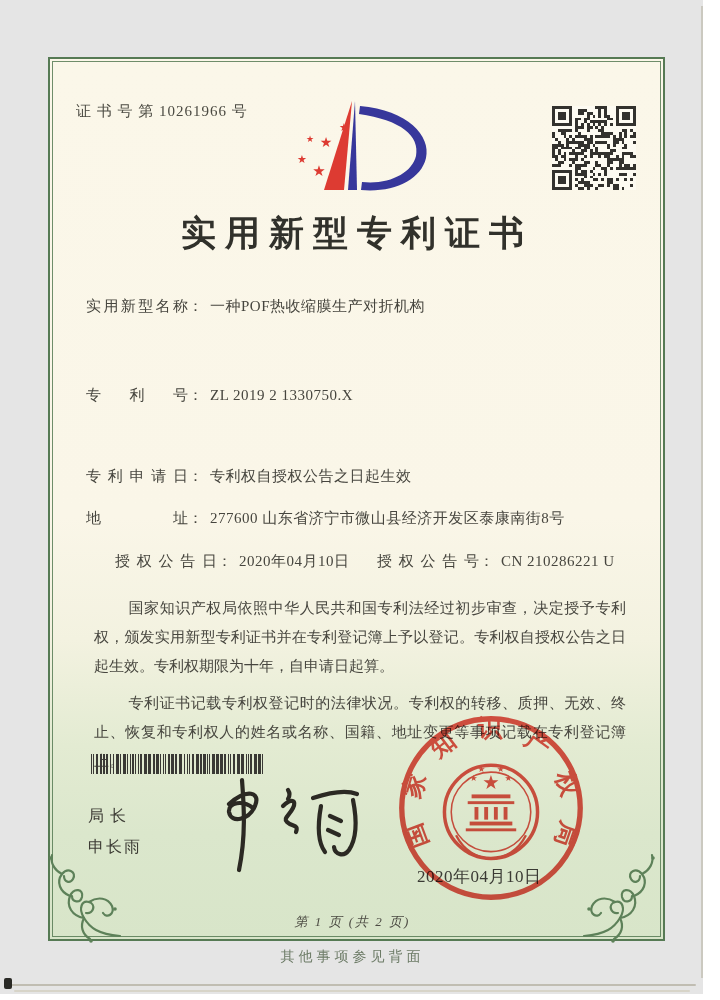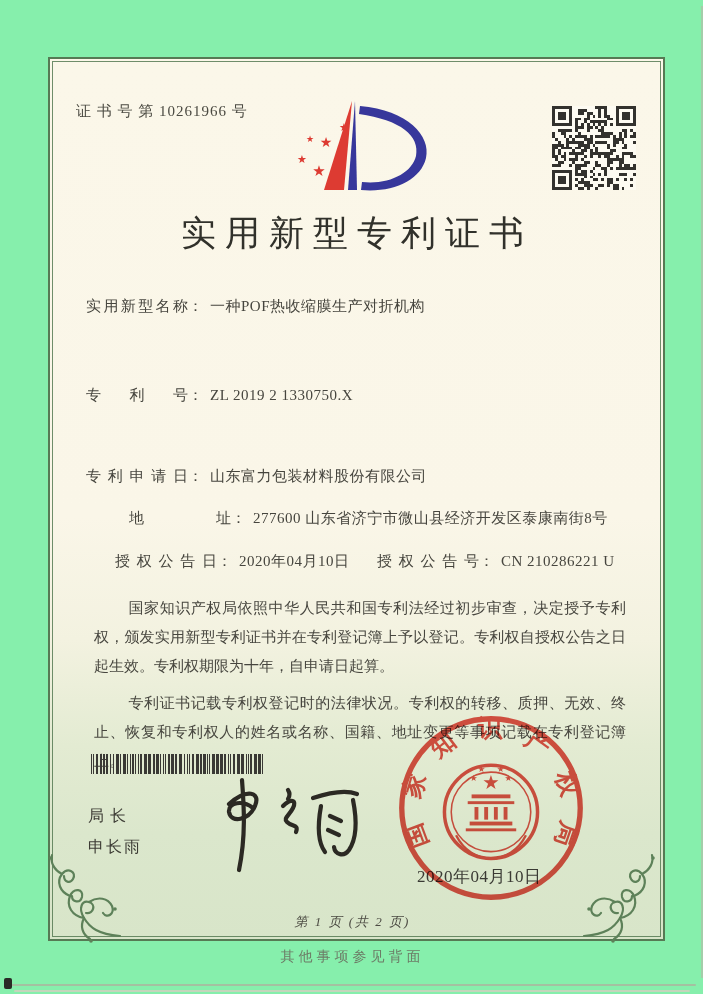--- a/index.html
+++ b/index.html
@@ -9,21 +9,21 @@
     --seal-red:#e2453a;
   }
   html,body{margin:0;padding:0;}
   body{
     width:720px;height:1000px;overflow:hidden;background:#ffffff;
     font-family:"Liberation Serif","DejaVu Serif",serif;color:var(--ink);
     position:relative;
   }
   .paper{
     position:absolute;left:0;top:0;width:703px;height:994px;
-    background:#86efac;
+    background:#e5e5e5;
   }
   .scan-edge-r{position:absolute;left:701px;top:6px;width:2px;height:972px;background:#b9b5a6;opacity:.6;}
   .scan-edge-b1{position:absolute;left:8px;top:984px;width:688px;height:2px;background:#b0ac9d;opacity:.7;border-radius:2px;}
   .scan-edge-b2{position:absolute;left:14px;top:990px;width:676px;height:2px;background:#d3cfc0;opacity:.8;border-radius:2px;}
   .scan-dot{position:absolute;left:4px;top:978px;width:8px;height:11px;background:#2a2a26;border-radius:2px;}
 
   .frame{
     position:absolute;left:48px;top:57px;width:613px;height:880px;
     border:2px solid var(--green);
     background:linear-gradient(180deg,#fbf7e9 0%,#faf6e8 52%,#f3f2e0 66%,#e3ebd2 78%,#dbe7cc 88%,#d8e5c9 100%);
@@ -37,28 +37,28 @@
   .corner-ornament.br{left:580px;top:852px;}
 
   .cert-no{
     position:absolute;left:76px;top:102px;font-size:15px;letter-spacing:1px;color:#4b4a42;
   }
   .logo{position:absolute;left:266px;top:95px;width:186px;height:104px;}
   .qr{position:absolute;left:552px;top:106px;width:84px;height:84px;}
 
   .doc-title{
     position:absolute;left:50px;top:210px;width:605px;text-align:center;
-    font-size:35px;font-weight:400;letter-spacing:9px;color:#31312b;text-indent:9px;
+    font-size:35px;font-weight:700;letter-spacing:9px;color:#31312b;text-indent:9px;
   }
   .frow{position:absolute;left:86px;width:560px;font-size:15px;color:#46453e;white-space:nowrap;}
   .flabel{display:inline-block;width:102px;text-align:justify;text-align-last:justify;vertical-align:top;}
   .fcolon{display:inline-block;}
   .fvalue{display:inline-block;margin-left:7px;letter-spacing:.5px;}
   .r1{top:297px;} .r2{top:347px;} .r3{top:386px;} .r4{top:425px;}
-  .r5{top:467px;} .r6{top:509px;margin-left:43px;} .r7{top:552px;margin-left:29px;}
+  .r5{top:467px;} .r6{top:509px;} .r7{top:552px;margin-left:29px;}
   .cell2{position:absolute;left:262px;top:0;}
 
   .body-text{
     position:absolute;left:86px;top:586px;width:548px;
     font-size:15px;line-height:29px;text-align:justify;color:#47463f;
   }
   .body-text p{margin:8px;text-indent:2.3em;}
 
   .barcode{position:absolute;left:90px;top:753px;width:178px;height:22px;}
 
@@ -435,21 +435,21 @@
 
   <div class="doc-title">实用新型专利证书</div>
 
   <div class="frow r1">
     <span class="flabel">实用新型名称</span><span class="fcolon">：</span><span class="fvalue">一种POF热收缩膜生产对折机构</span>
   </div>
   <div class="frow r3">
     <span class="flabel">专利号</span><span class="fcolon">：</span><span class="fvalue">ZL 2019 2 1330750.X</span>
   </div>
   <div class="frow r5">
-    <span class="flabel">专利申请日</span><span class="fcolon">：</span><span class="fvalue">山东富力包装材料股份有限公司</span>
+    <span class="flabel">专利申请日</span><span class="fcolon">：</span><span class="fvalue">专利权自授权公告之日起生效</span>
   </div>
   <div class="frow r6">
     <span class="flabel">地址</span><span class="fcolon">：</span><span class="fvalue">277600 山东省济宁市微山县经济开发区泰康南街8号</span>
   </div>
   <div class="frow r7">
     <span>
       <span class="flabel">授权公告日</span><span class="fcolon">：</span><span class="fvalue">2020年04月10日</span>
     </span>
     <span class="cell2">
       <span class="flabel">授权公告号</span><span class="fcolon">：</span><span class="fvalue">CN 210286221 U</span>

